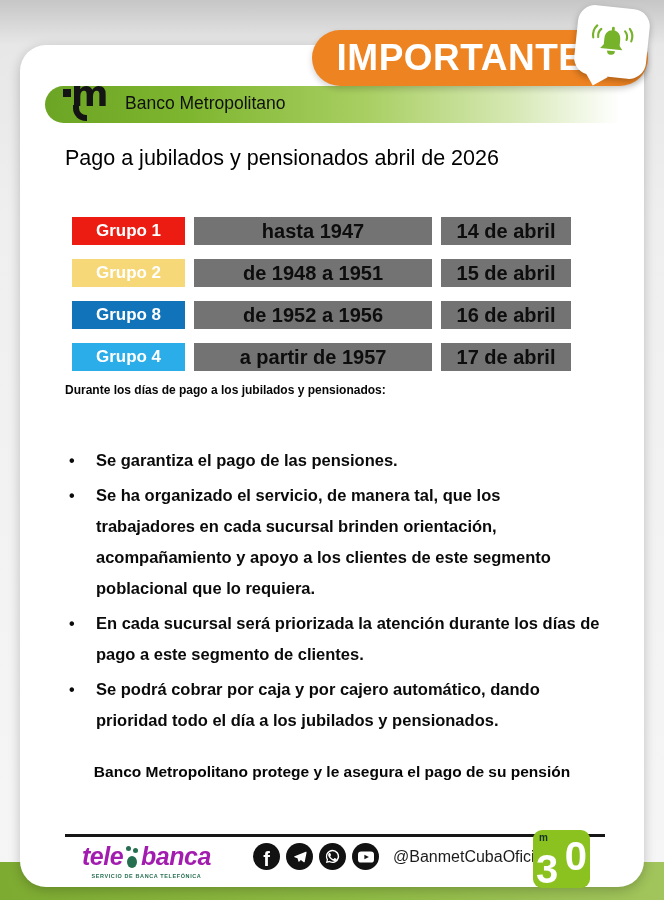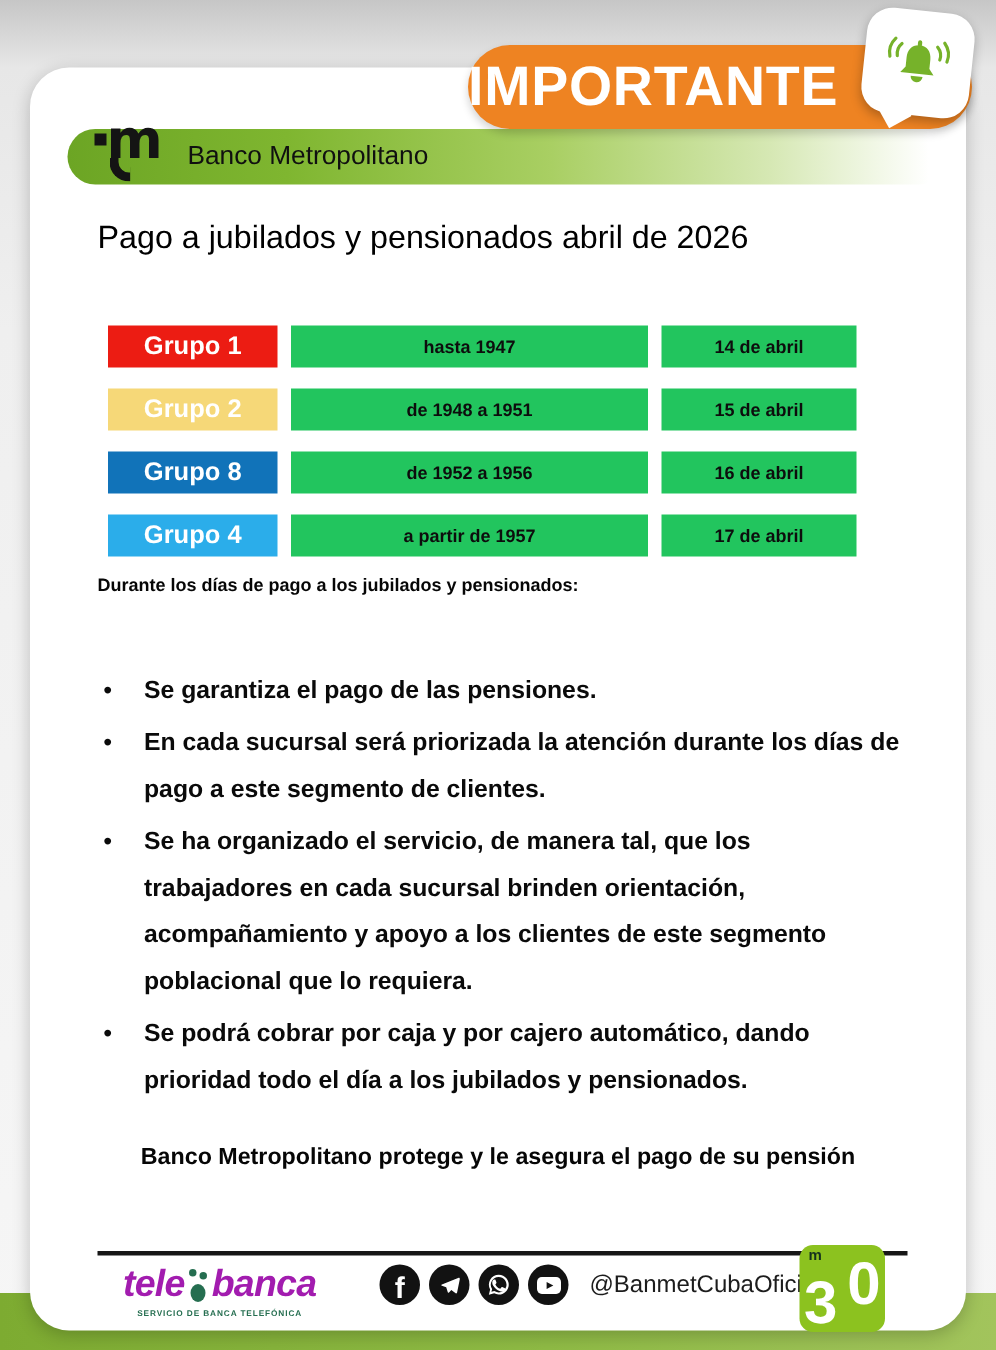--- a/index.html
+++ b/index.html
@@ -18,21 +18,21 @@
   
   .card {
     position:absolute; left:20px; top:45px; width:624px; height:842px;
     background:#ffffff; border-radius:26px;
     box-shadow:0 3px 12px rgba(0,0,0,.22);
   }
   
   .banner {
     position:absolute; left:312px; top:30px; width:336px; height:56px;
     background:#ee8322; border-radius:28px;
-    display:flex; align-items:center; justify-content:flex-start;
+    display:flex; align-items:center; justify-content:center;
     padding-right:40px;
     z-index:5; box-shadow:0 3px 6px rgba(0,0,0,.18);
   }
   .banner span {
     color:#ffffff; font-size:37px; font-weight:800; letter-spacing:.5px;
   }
   
   .bubble {
     position:absolute; left:576px; top:7px; width:72px; height:70px;
     background:#ffffff; border-radius:17px; transform:rotate(6deg);
@@ -64,21 +64,21 @@
   .brand-name { font-size:17.5px; font-weight:normal; color:#101010; padding-bottom:2px; }
   
   .title { position:absolute; left:45px; top:101px; font-size:21.5px; font-weight:normal; color:#000; }
   
   .pay-table {
     position:absolute; left:52px; top:172px;
     display:grid; grid-template-columns:113px 238px 130px; gap:14px 9px;
   }
   .cell { height:28px; display:flex; align-items:center; justify-content:center; font-weight:bold; }
   .cell.group { color:#ffffff; font-size:17px; }
-  .cell.range, .cell.date { background:#22c55e; color:#0d0d0d; font-size:12px; }
+  .cell.range, .cell.date { background:#737373; color:#0d0d0d; font-size:20px; }
   
   .intro { position:absolute; left:45px; top:338px; font-size:12px; font-weight:bold; color:#060606; }
   .bullets { position:absolute; left:45px; top:400px; width:535px; list-style:none; }
   .bullets li {
     position:relative; padding-left:31px; font-size:16.5px; font-weight:bold;
     color:#0a0a0a; line-height:31px; margin-bottom:4px;
   }
   .bullets li::before { content:"•"; position:absolute; left:4px; top:0; font-size:16px; }
   .closing {
     position:absolute; left:30px; right:30px; top:718px;
@@ -142,22 +142,22 @@
 
     <div class="cell group" style="background-color: rgb(43, 173, 234);">Grupo 4</div>
     <div class="cell range">a partir de 1957</div>
     <div class="cell date">17 de abril</div>
   </div>
 
   <p class="intro">Durante los días de pago a los jubilados y pensionados:</p>
 
   <ul class="bullets">
     <li>Se garantiza el pago de las pensiones.</li>
+    <li>Se ha organizado el servicio, de manera tal, que los trabajadores en cada sucursal brinden orientación, acompañamiento y apoyo a los clientes de este segmento poblacional que lo requiera.</li>
     <li>En cada sucursal será priorizada la atención durante los días de pago a este segmento de clientes.</li>
-    <li>Se ha organizado el servicio, de manera tal, que los trabajadores en cada sucursal brinden orientación, acompañamiento y apoyo a los clientes de este segmento poblacional que lo requiera.</li>
     <li>Se podrá cobrar por caja y por cajero automático, dando prioridad todo el día a los jubilados y pensionados.</li>
   </ul>
 
   <p class="closing">Banco Metropolitano protege y le asegura el pago de su pensión</p>
 
   <div class="divider"></div>
 
   <div class="telebanca">
     <div class="tb-row">
       <span>tele</span>

